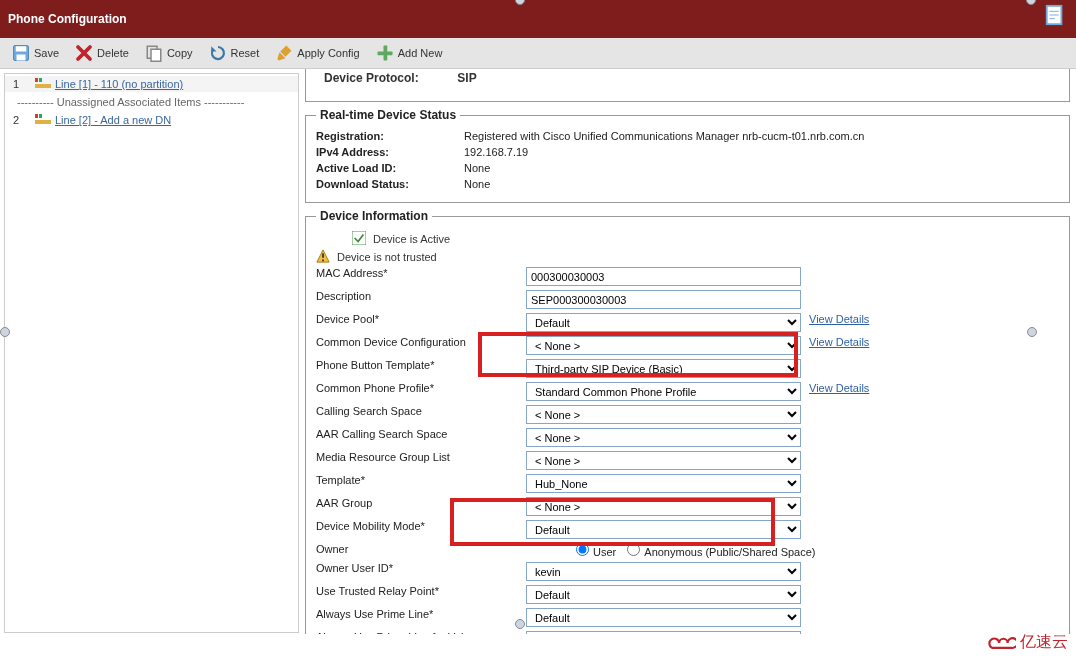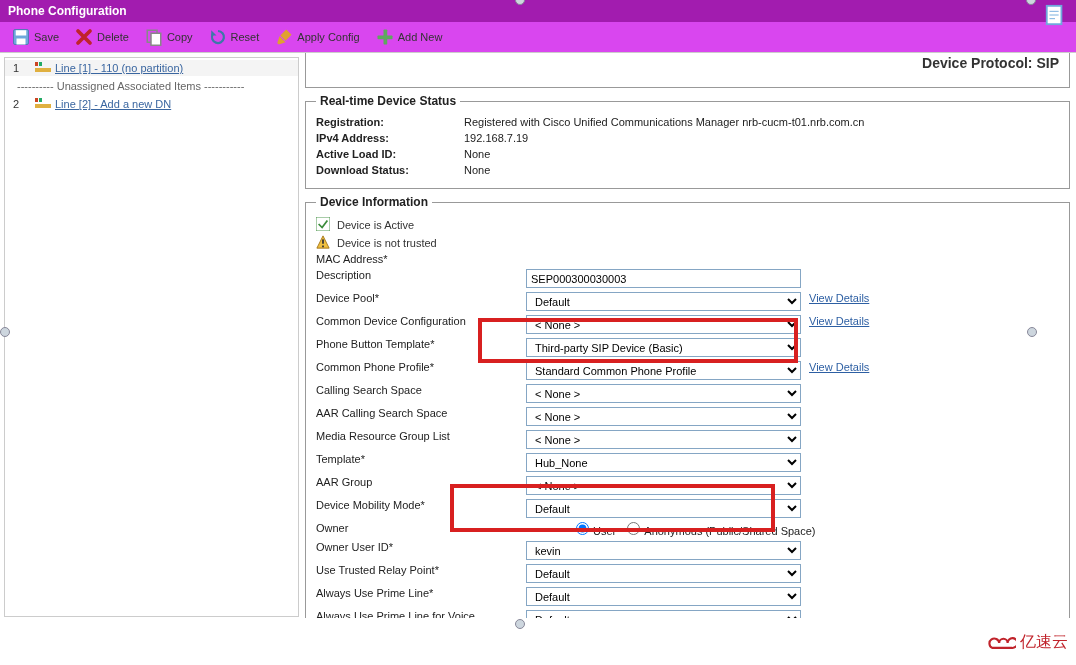--- a/index.html
+++ b/index.html
@@ -1,18 +1,18 @@
 <!DOCTYPE html>
 <html><head>
 <meta charset="utf-8">
 <style>
 * { box-sizing: border-box; font-family: Arial, Helvetica, sans-serif; }
 body { margin: 0; padding: 0; background: #fff; font-size: 11px; color: #333; width: 1076px; }
-.header { background: #a21caf; color: #fff; font-weight: bold; padding: 4px 8px; font-size: 12px; }
-.toolbar { background: #d946ef; border-bottom: 1px solid #ccc; padding: 4px 6px; display: flex; align-items: center; gap: 4px; }
+.header { background: #7f1d1d; color: #fff; font-weight: bold; padding: 12px 8px; font-size: 12px; }
+.toolbar { background: #e5e5e5; border-bottom: 1px solid #ccc; padding: 4px 6px; display: flex; align-items: center; gap: 4px; }
 .tb-btn { display: inline-flex; align-items: center; gap: 4px; padding: 2px 6px; cursor: pointer; font-size: 11px; color: #333; }
 .tb-btn svg { width: 18px; height: 18px; }
 .main { display: flex; width: 100%; }
 .sidebar { width: 295px; border: 1px solid #ccc; margin: 4px 0 0 4px; padding: 2px 0; height: 560px; overflow: auto; }
 .content { flex: 1; padding: 0 6px 0 6px; height: 565px; overflow: auto; position: relative; }
 .row { display: flex; align-items: center; padding: 2px 4px; font-size: 11px; }
 .row .num { width: 20px; text-align: left; color: #333; margin-left: 4px; }
 .row .icn { width: 22px; display: inline-flex; justify-content: center; }
 .row a { color: #3a66a0; font-size: 11px; }
 .unassigned { color: #666; padding: 4px 12px; font-size: 11px; }
@@ -20,21 +20,21 @@
 legend { font-weight: bold; font-size: 12px; color: #222; padding: 0 4px; margin-top: 40px; }
 .kv { display: flex; padding: 2px 0; font-size: 11px; }
 .kv .k { width: 210px; font-weight: bold; color: #222; }
 .kv .kn { width: 210px; color: #222; }
 .kv .v { flex: 1; color: #222; margin-left: 48px; }
 .sel, .inp { width: 275px; height: 19px; border: 1px solid #85a6c4; background: #fff; font-size: 11px; padding: 0 4px; }
 .sel { background-image: none; }
 .link { color: #2d5fa3; text-decoration: underline; cursor: pointer; margin-left: 8px; }
 .redbox { position: absolute; border: 4px solid #d82020; pointer-events: none; z-index: 50; }
 .icon-active svg, .icon-warn svg { width: 14px; height: 14px; vertical-align: text-bottom; margin-right: 4px; }
-.protocol { padding: 2px 0 6px 8px; font-size: 14px; text-align: right; }
+.protocol { padding: 2px 0 6px 8px; font-size: 12px; }
 .protocol .k { font-weight: bold; display: inline-block; width: 130px; }
 .radio { margin: 0 4px 0 2px; }
 .handle { position: absolute; width: 10px; height: 10px; background: #cdd6de; border: 1px solid #889; border-radius: 50%; z-index: 90; }
 .watermark { position: fixed; right: 8px; bottom: 12px; display: flex; align-items: center; gap: 4px; font-size: 16px; color: #c0232b; z-index: 80; }
 .watermark svg { width: 28px; height: 20px; }
 .logo-top { position: fixed; right: 10px; top: 4px; z-index: 80; }
 .logo-top svg { width: 22px; height: 22px; }
 </style>
 </head>
 <body>
@@ -138,38 +138,39 @@
         </div>
       <div class="kv">
           <span class="k" style="width:100px">Download Status:</span>
           <span class="v">None</span>
         </div>
     </fieldset>
 
     <fieldset style="position:relative;">
       <legend>Device Information</legend>
 
-      <div style="padding:2px 0;">
+      <div style="padding:2px 0;margin-left:36px;">
         <span class="icon-active"><svg viewBox="0 0 16 16">
               <rect width="16" height="16" fill="#fff" stroke="#3a8c3a"></rect>
               <path d="M3 8 L7 12 L13 4" stroke="#3a8c3a" stroke-width="2" fill="none"></path>
             </svg></span>
         <span>Device is Active</span>
       </div>
       <div style="padding:2px 0;">
         <span class="icon-warn"><svg viewBox="0 0 16 16">
               <path d="M8 1 L15 15 L1 15 Z" fill="#f0c040" stroke="#a07010"></path>
               <rect x="7" y="5" width="2" height="5" fill="#333"></rect>
               <rect x="7" y="12" width="2" height="2" fill="#333"></rect>
             </svg></span>
         <span>Device is not trusted</span>
       </div>
 
       <div class="kv">
           <span class="kn"><span>MAC Address</span>*</span>
+          <input class="inp" value="000300030003" style="">
         </div>
       <div class="kv">
           <span class="kn">Description</span>
           <input class="inp" value="SEP000300030003" style="">
         </div>
       <div class="kv">
           <span class="kn"><span>Device Pool</span>*</span>
           <select class="sel"><option>Default</option></select>
           <a class="link">View Details</a>
         </div>

